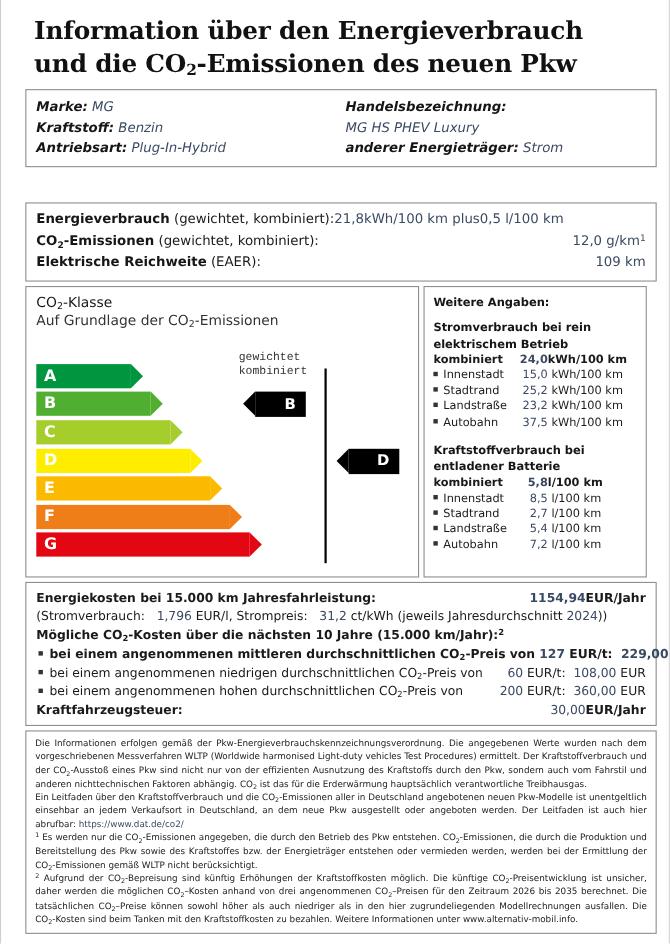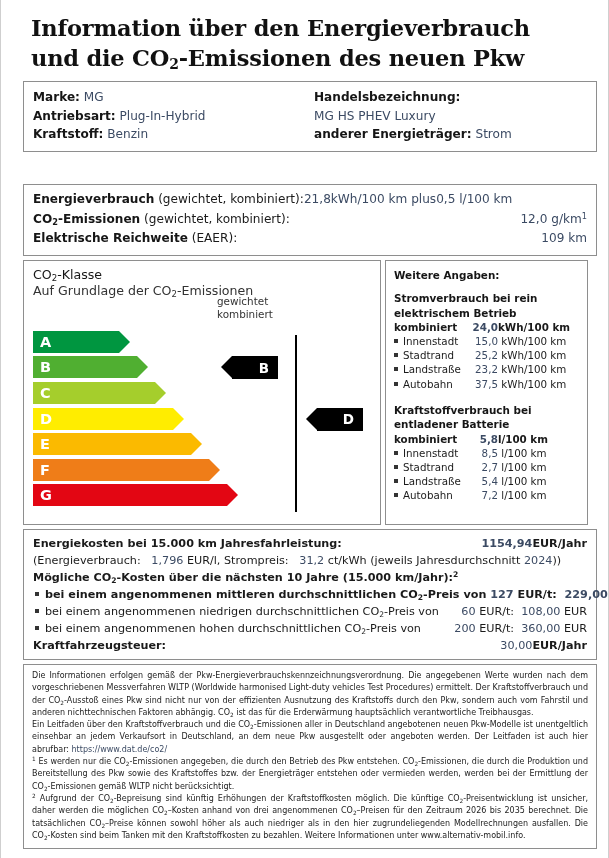--- a/index.html
+++ b/index.html
@@ -47,21 +47,21 @@
     margin-bottom: 4px;
   }
 
   
   .vehicle {
     display: flex;
     padding: 6px 9px 7px 9px;
     font-size: 12.1px;
     line-height: 1.55;
   }
-  .vehicle .col { width: 50%; }
+  .vehicle .col { width: 50%; font-style: italic; }
   .vehicle .col.right { padding-left: 4px; }
   .lbl { font-weight: bold; color: #161616; }
   .val { color: #3b4a63; }
 
   
   .consumption {
     padding: 5px 9px 6px 9px;
     font-size: 12.1px;
     line-height: 1.62;
     margin-top: 32px;
@@ -92,21 +92,21 @@
     margin: 1px 0 0 0;
     font-size: 12.6px;
     color: #333;
   }
   .colhead {
     position: absolute;
     font-size: 10.4px;
     line-height: 1.27;
     color: #333;
   }
-  .colhead.a { left: 193px; top: 34px; }
+  .colhead.a { left: 193px; top: 58px; font-family: Liberation Mono, monospace; }
   .colhead.b { left: 283px; top: 42px; }
   .divider {
     position: absolute;
     left: 271px;
     top: 74px;
     width: 2px;
     height: 177px;
     background: #000;
   }
   .bars { position: absolute; left: 9px; top: 70px; }
@@ -243,26 +243,26 @@
     <div><span>und die CO</span><sub>2</sub><span>-Emissionen des neuen Pkw</span></div>
   </div>
 
   <div class="box vehicle">
     <div class="col">
       <div>
         <span class="lbl">Marke:</span>
         <span class="val">MG</span>
       </div>
       <div>
+        <span class="lbl">Kraftstoff:</span>
+        <span class="val">Benzin</span>
+      </div>
+      <div>
         <span class="lbl">Antriebsart:</span>
         <span class="val">Plug-In-Hybrid</span>
-      </div>
-      <div>
-        <span class="lbl">Kraftstoff:</span>
-        <span class="val">Benzin</span>
       </div>
     </div>
     <div class="col right">
       <div class="lbl">Handelsbezeichnung:</div>
       <div class="val">MG HS PHEV Luxury</div>
       <div>
         <span class="lbl">anderer Energieträger:</span>
         <span class="val">Strom</span>
       </div>
     </div>
@@ -428,21 +428,21 @@
   </div>
 
   <div class="box costs">
     <div class="r">
       <span class="b">Energiekosten bei 15.000 km Jahresfahrleistung:</span>
       <span class="grow"></span>
       <span class="b num">1154,94</span>
       <span class="b">EUR/Jahr</span>
     </div>
     <div class="r">
-      <span>(Energieverbrauch:</span>
+      <span>(Stromverbrauch:</span>
       <span>&nbsp;&nbsp;&nbsp;</span>
       <span class="num">1,796</span>
       <span>&nbsp;</span>
       <span>EUR/l, Strompreis:</span>
       <span>&nbsp;&nbsp;&nbsp;</span>
       <span class="num">31,2</span>
       <span>&nbsp;</span>
       <span>ct/kWh (jeweils Jahresdurchschnitt</span>
       <span>&nbsp;</span>
       <span class="num">2024</span>

